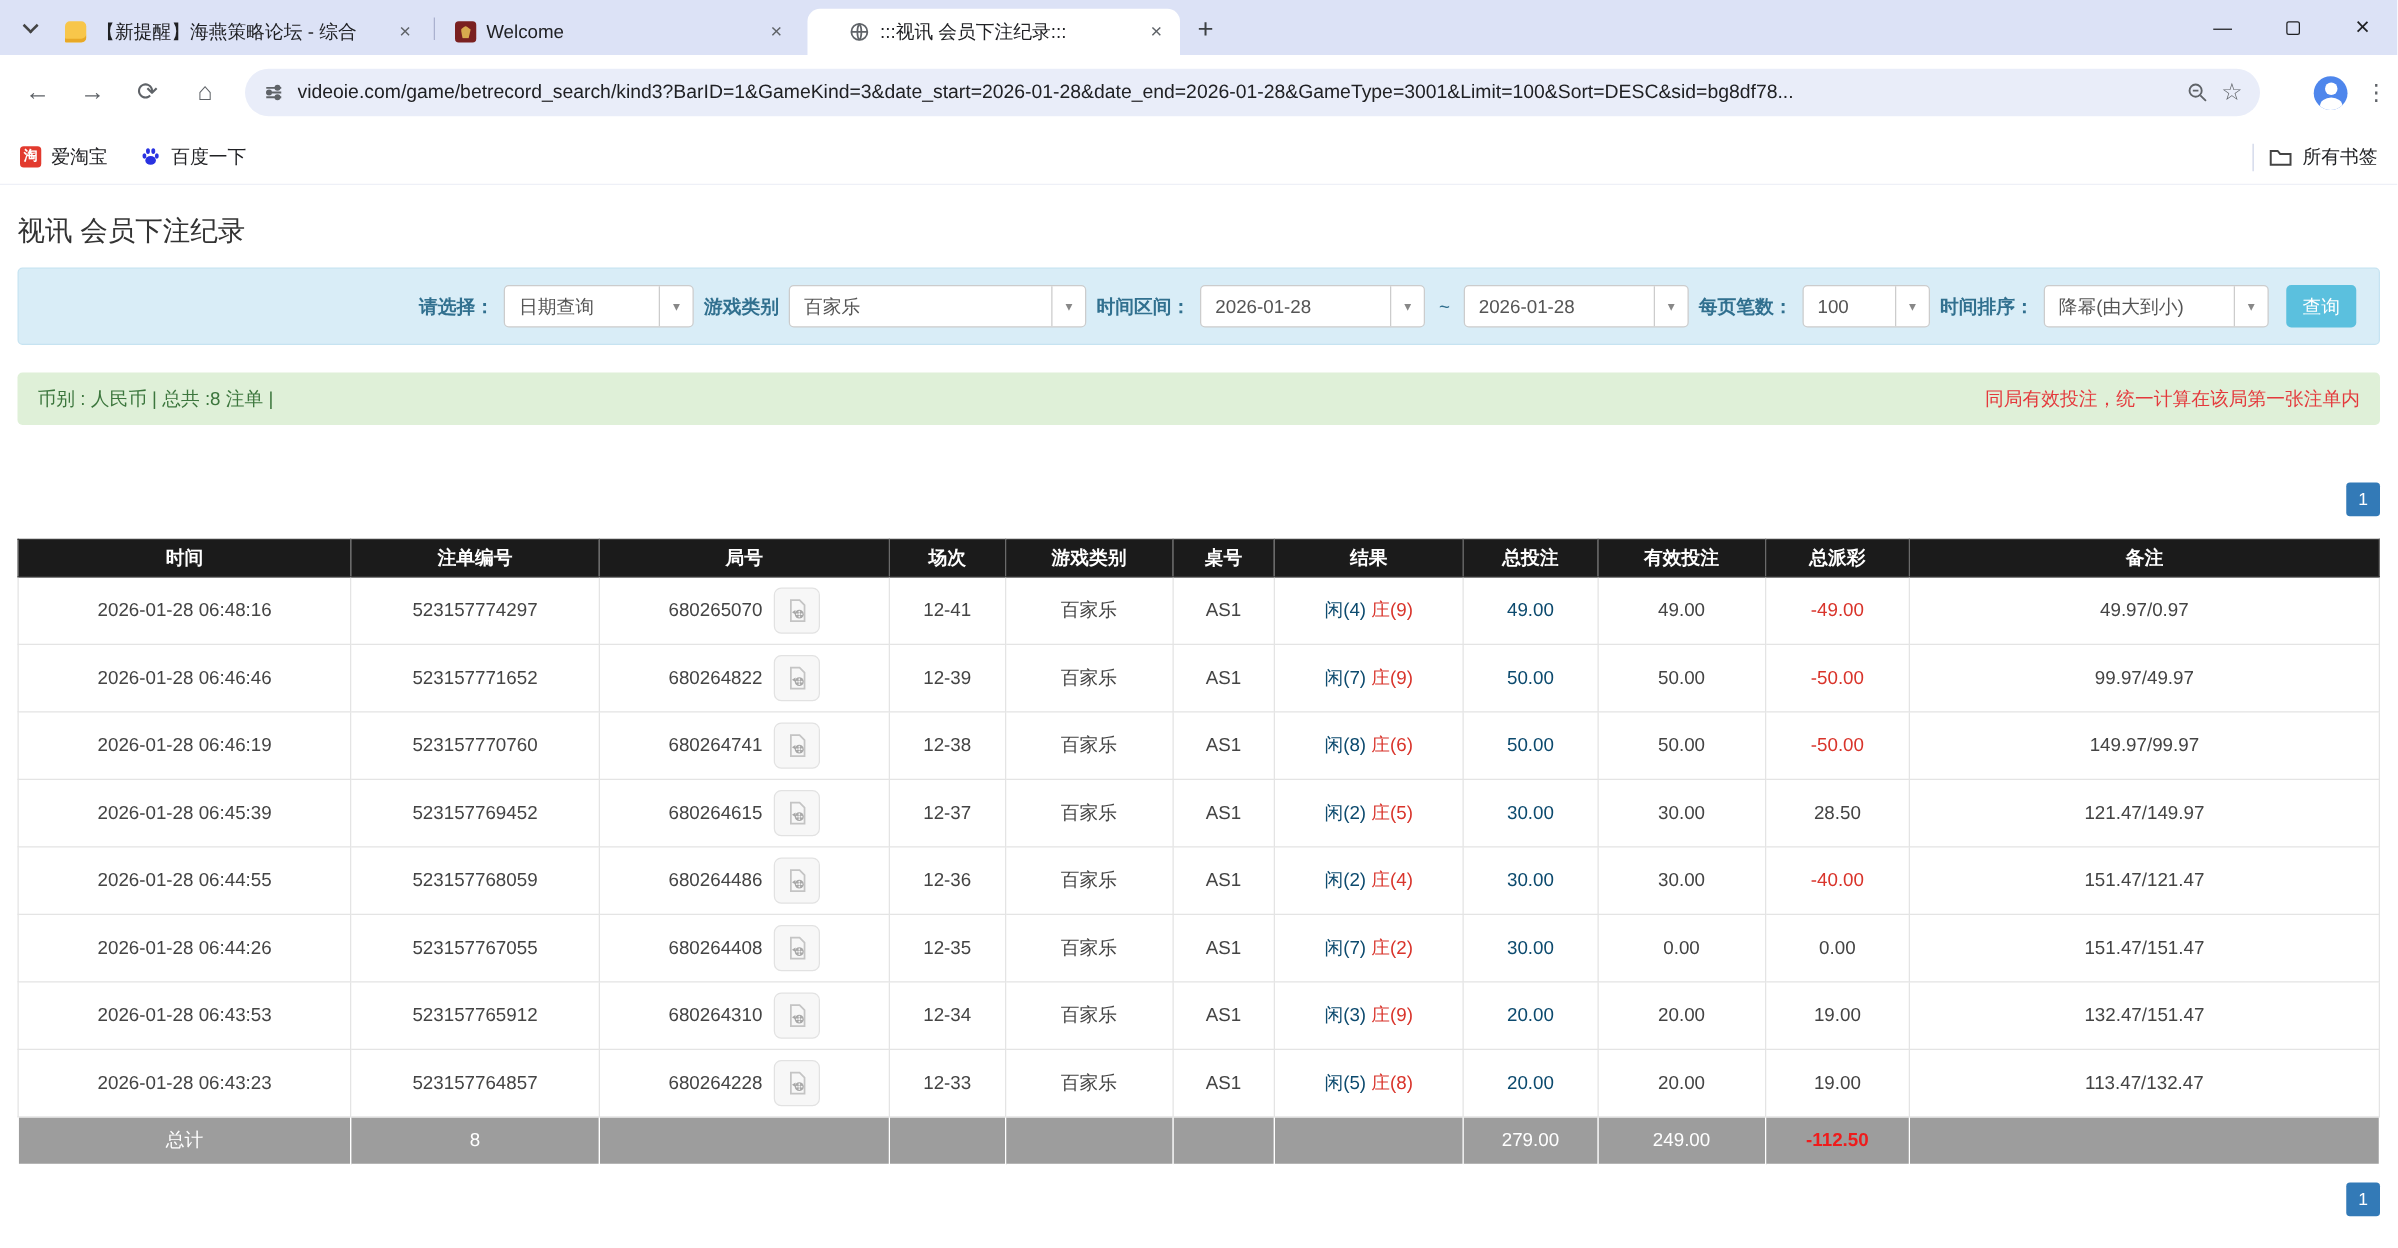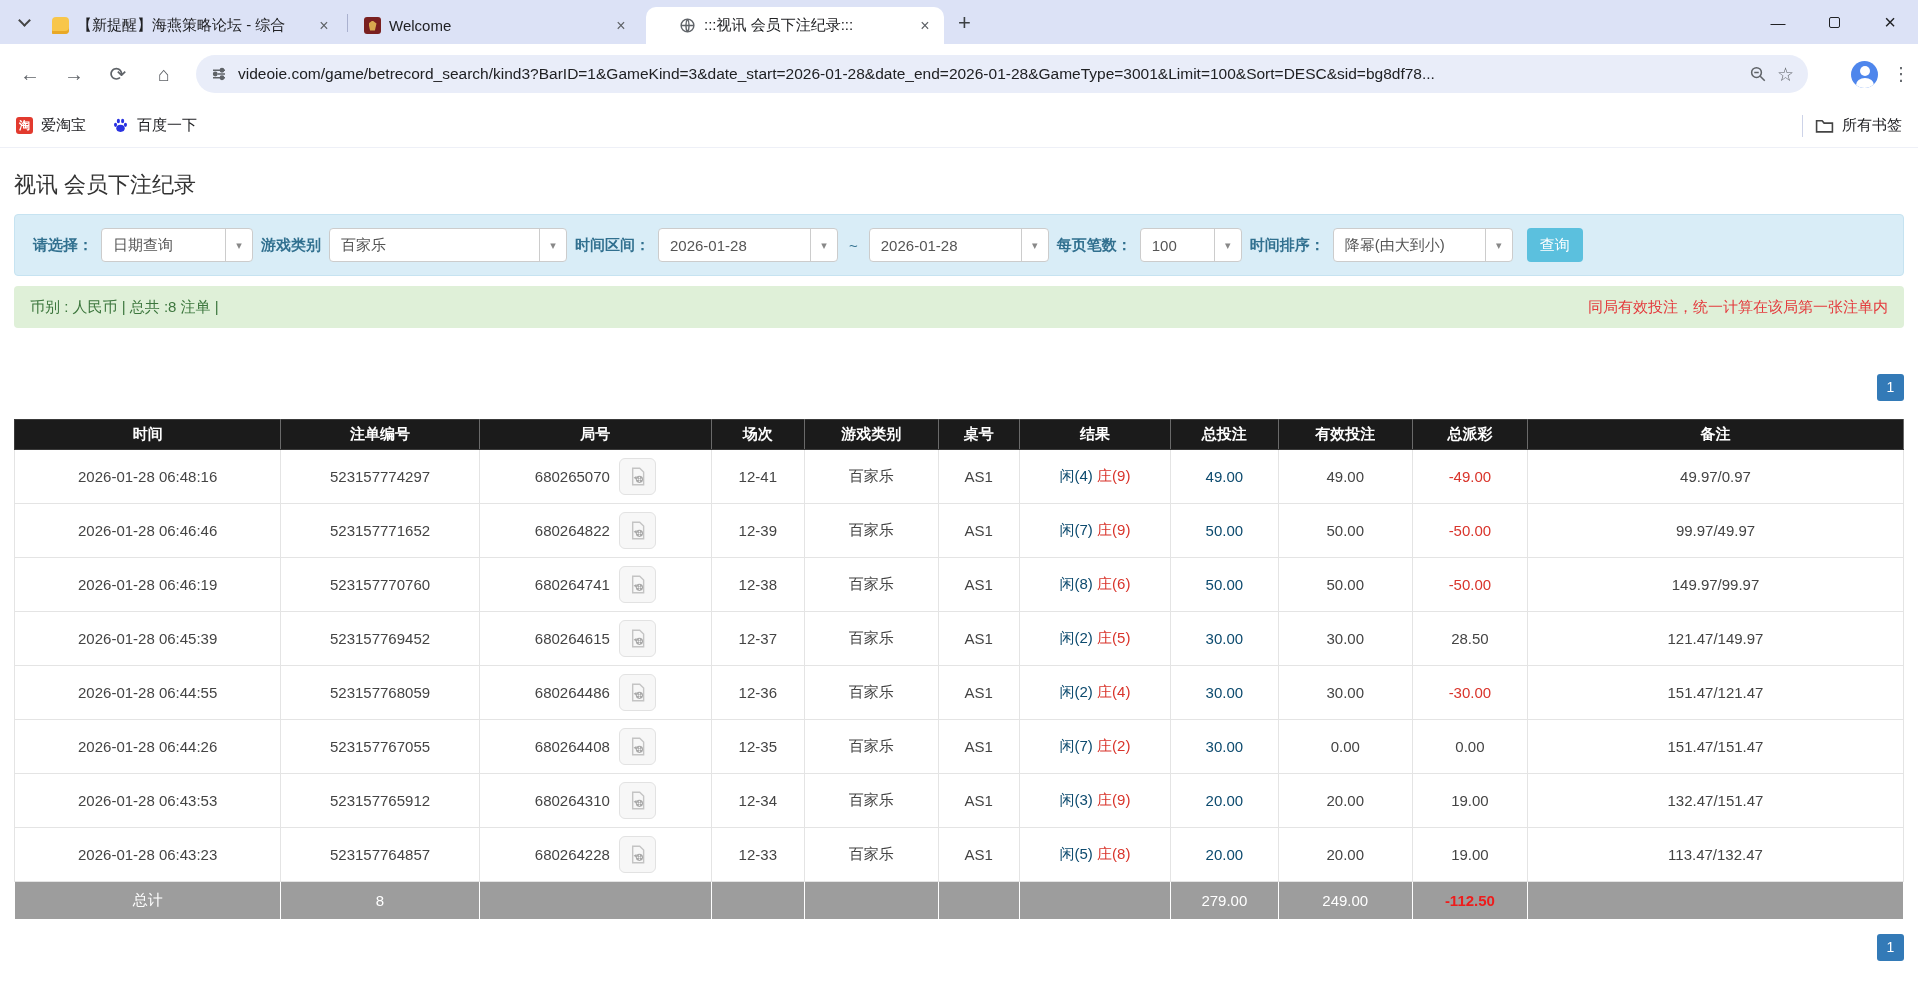--- a/index.html
+++ b/index.html
@@ -48,33 +48,33 @@
   .bm-taobao { background:#e23a2e; color:#fff; font-size:11px; font-weight:bold; text-align:center; line-height:17px; }
   .bm-right { margin-left:auto; display:flex; align-items:center; gap:12px; }
   .bm-vdivider { width:1px; height:22px; background:#cdd3e8; }
   .bm-all { display:flex; align-items:center; gap:8px; font-size:15px; color:#202124; cursor:pointer; }
 
   
   .content { padding:0 14px; }
   .page-title { font-size:22px; font-weight:400; color:#333; margin:22px 0 14px 0; }
 
   .filters { background:#d9edf7; border:1px solid #c6e3f1; border-radius:4px; height:62px;
-    display:flex; align-items:center; padding:0 18px; gap:8px; }
+    display:flex; align-items:center; padding:0 18px; gap:8px;justify-content:flex-end; }
   .f-label { color:#31708f; font-weight:bold; font-size:15px; white-space:nowrap; }
   .combo { background:#fff; border:1px solid #ccc; border-radius:4px; height:34px;
     display:flex; align-items:stretch; cursor:pointer; }
   .combo .val { padding:0 11px; font-size:15px; color:#555; display:flex; align-items:center;
     flex:1; white-space:nowrap; overflow:hidden; }
   .combo .caret { width:27px; border-left:1px solid #ccc; display:flex; align-items:center;
     justify-content:center; color:#888; font-size:11px; }
   .tilde { color:#31708f; font-size:15px; padding:0 3px; }
   .btn-search { background:#5bc0de; color:#fff; border:none; border-radius:4px; height:34px;
     min-width:56px; font-size:15px; margin-left:6px; cursor:pointer; font-family:inherit; }
 
-  .infobar { margin-top:10px; background:#dff0d8; border-radius:4px; height:42px;
+  .infobar { margin-top:22px; background:#dff0d8; border-radius:4px; height:42px;
     display:flex; align-items:center; justify-content:space-between; padding:16px 16px; }
   .infobar .left { color:#3c763d; font-size:15px; }
   .infobar .right { color:#e4393c; font-size:15px; }
 
   .pager-row { display:flex; justify-content:flex-end; }
   .pager-row.top { margin-top:46px; }
   .pager-row.bottom { margin-top:14px; }
   .page-btn { width:27px; height:27px; background:#337ab7; color:#fff; border-radius:3px;
     text-align:center; line-height:27px; font-size:14px; cursor:pointer; }
 
@@ -405,21 +405,21 @@
                 </svg>
               </span>
             </span>
           </td>
           <td>12-36</td>
           <td>百家乐</td>
           <td>AS1</td>
           <td><span class="blue">闲(2)</span><span class="red"> 庄(4)</span></td>
           <td class="blue">30.00</td>
           <td>30.00</td>
-          <td class="red">-30.00</td>
+          <td class="red">-40.00</td>
           <td>151.47/121.47</td>
         </tr>
         <tr>
           <td>2026-01-28 06:44:26</td>
           <td>523157767055</td>
           <td>
             <span class="round-wrap">
               <span>680264408</span>
               <span class="video-btn">
                 <svg width="21" height="21" viewBox="0 0 24 24">

